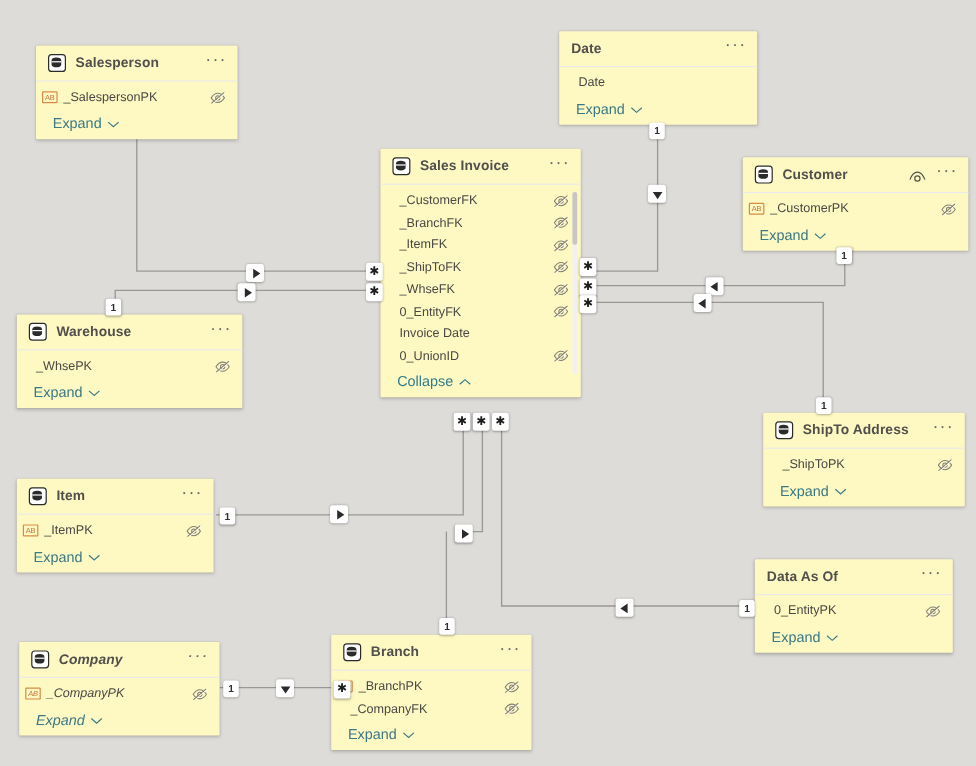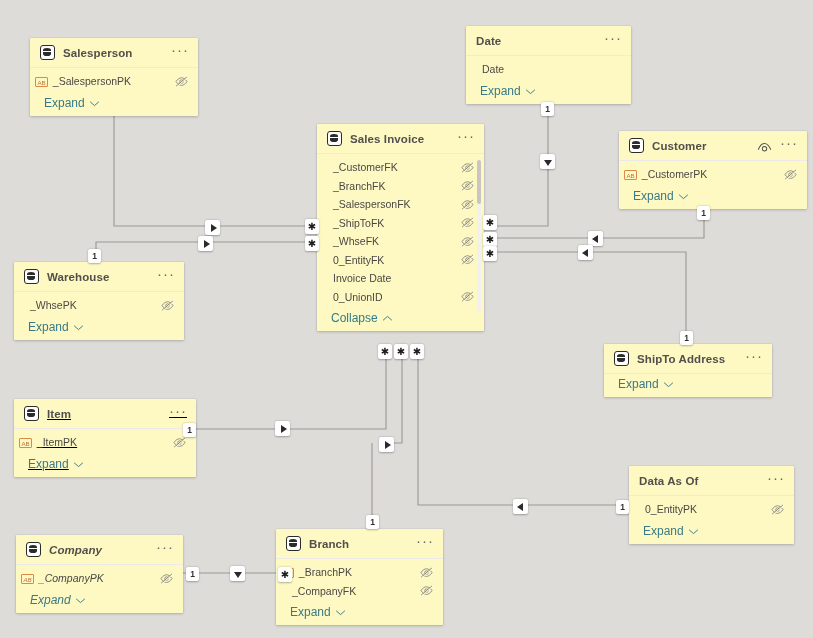--- a/index.html
+++ b/index.html
@@ -259,21 +259,21 @@
             <span class="fname"><span>_BranchFK</span></span>
             <span class="sp"></span>
             <span class="hide-eye"><svg width="13" height="11" viewBox="0 0 16 13">
                 <path d="M1.2 6.6 C3.4 3.2 6 1.9 8 1.9 C10 1.9 12.6 3.2 14.8 6.6 C12.6 10 10 11.3 8 11.3 C6 11.3 3.4 10 1.2 6.6 Z" fill="none" stroke="#6e6c69" stroke-width="1.05"></path>
                 <circle cx="8" cy="6.6" r="2.2" fill="none" stroke="#6e6c69" stroke-width="1.05"></circle>
                 <line x1="1.4" y1="12.2" x2="14.6" y2="1.0" stroke="#6e6c69" stroke-width="1.15"></line>
                 <line x1="2.5" y1="12.8" x2="15.7" y2="1.6" stroke="#ffffff" stroke-width="1.0"></line>
               </svg></span>
           </div>
           <div class="field">
-            <span class="fname"><span>_SalespersonFK</span></span>
+            <span class="fname"><span>_ItemFK</span></span>
             <span class="sp"></span>
             <span class="hide-eye"><svg width="13" height="11" viewBox="0 0 16 13">
                 <path d="M1.2 6.6 C3.4 3.2 6 1.9 8 1.9 C10 1.9 12.6 3.2 14.8 6.6 C12.6 10 10 11.3 8 11.3 C6 11.3 3.4 10 1.2 6.6 Z" fill="none" stroke="#6e6c69" stroke-width="1.05"></path>
                 <circle cx="8" cy="6.6" r="2.2" fill="none" stroke="#6e6c69" stroke-width="1.05"></circle>
                 <line x1="1.4" y1="12.2" x2="14.6" y2="1.0" stroke="#6e6c69" stroke-width="1.15"></line>
                 <line x1="2.5" y1="12.8" x2="15.7" y2="1.6" stroke="#ffffff" stroke-width="1.0"></line>
               </svg></span>
           </div>
           <div class="field">
             <span class="fname"><span>_ShipToFK</span></span>
@@ -355,21 +355,21 @@
               </svg></span>
           </div>
         </div>
         <div class="expand">
           <span>Expand</span>
           <span class="chev"><svg width="11" height="7" viewBox="0 0 12 8">
               <polyline points="1,2 6,6.4 11,2" fill="none" stroke="#3a7a86" stroke-width="1.1"></polyline>
             </svg></span>
         </div>
       </div>
-      <div class="card" style="left: 14px; top: 262px; width: 170px;">
+      <div class="card" style="left: 14px; top: 262px; width: 188px;">
         <div class="hdr">
           <span class="tbl-icon"></span>
           <span class="tbl-title">Warehouse</span>
           <span class="spacer"></span>
           <span class="ellipsis">···</span>
         </div>
         <div class="fieldlist">
           <div class="field">
             <span class="fname"><span>_WhsePK</span></span>
             <span class="sp"></span>
@@ -381,35 +381,47 @@
               </svg></span>
           </div>
         </div>
         <div class="expand">
           <span>Expand</span>
           <span class="chev"><svg width="11" height="7" viewBox="0 0 12 8">
               <polyline points="1,2 6,6.4 11,2" fill="none" stroke="#3a7a86" stroke-width="1.1"></polyline>
             </svg></span>
         </div>
       </div>
-      <div class="card" style="left: 604px; top: 344px; width: 168px;">
+      <div class="card" style="left: 636px; top: 344px; width: 168px;">
         <div class="hdr">
           <span class="tbl-icon"></span>
           <span class="tbl-title">ShipTo Address</span>
           <span class="spacer"></span>
           <span class="ellipsis">···</span>
         </div>
-        <div class="expand">
-          <span>Expand</span>
-          <span class="chev"><svg width="11" height="7" viewBox="0 0 12 8">
-              <polyline points="1,2 6,6.4 11,2" fill="none" stroke="#3a7a86" stroke-width="1.1"></polyline>
-            </svg></span>
-        </div>
-      </div>
-      <div class="card" style="left: 14px; top: 399px; width: 182px; text-decoration: underline;">
+        <div class="fieldlist">
+          <div class="field">
+            <span class="fname"><span>_ShipToPK</span></span>
+            <span class="sp"></span>
+            <span class="hide-eye"><svg width="13" height="11" viewBox="0 0 16 13">
+                <path d="M1.2 6.6 C3.4 3.2 6 1.9 8 1.9 C10 1.9 12.6 3.2 14.8 6.6 C12.6 10 10 11.3 8 11.3 C6 11.3 3.4 10 1.2 6.6 Z" fill="none" stroke="#6e6c69" stroke-width="1.05"></path>
+                <circle cx="8" cy="6.6" r="2.2" fill="none" stroke="#6e6c69" stroke-width="1.05"></circle>
+                <line x1="1.4" y1="12.2" x2="14.6" y2="1.0" stroke="#6e6c69" stroke-width="1.15"></line>
+                <line x1="2.5" y1="12.8" x2="15.7" y2="1.6" stroke="#ffffff" stroke-width="1.0"></line>
+              </svg></span>
+          </div>
+        </div>
+        <div class="expand">
+          <span>Expand</span>
+          <span class="chev"><svg width="11" height="7" viewBox="0 0 12 8">
+              <polyline points="1,2 6,6.4 11,2" fill="none" stroke="#3a7a86" stroke-width="1.1"></polyline>
+            </svg></span>
+        </div>
+      </div>
+      <div class="card" style="left: 14px; top: 399px; width: 164px;">
         <div class="hdr">
           <span class="tbl-icon"></span>
           <span class="tbl-title">Item</span>
           <span class="spacer"></span>
           <span class="ellipsis">···</span>
         </div>
         <div class="fieldlist">
           <div class="field">
             <span class="fname"><span class="ab">AB</span><span>_ItemPK</span></span>
             <span class="sp"></span>

